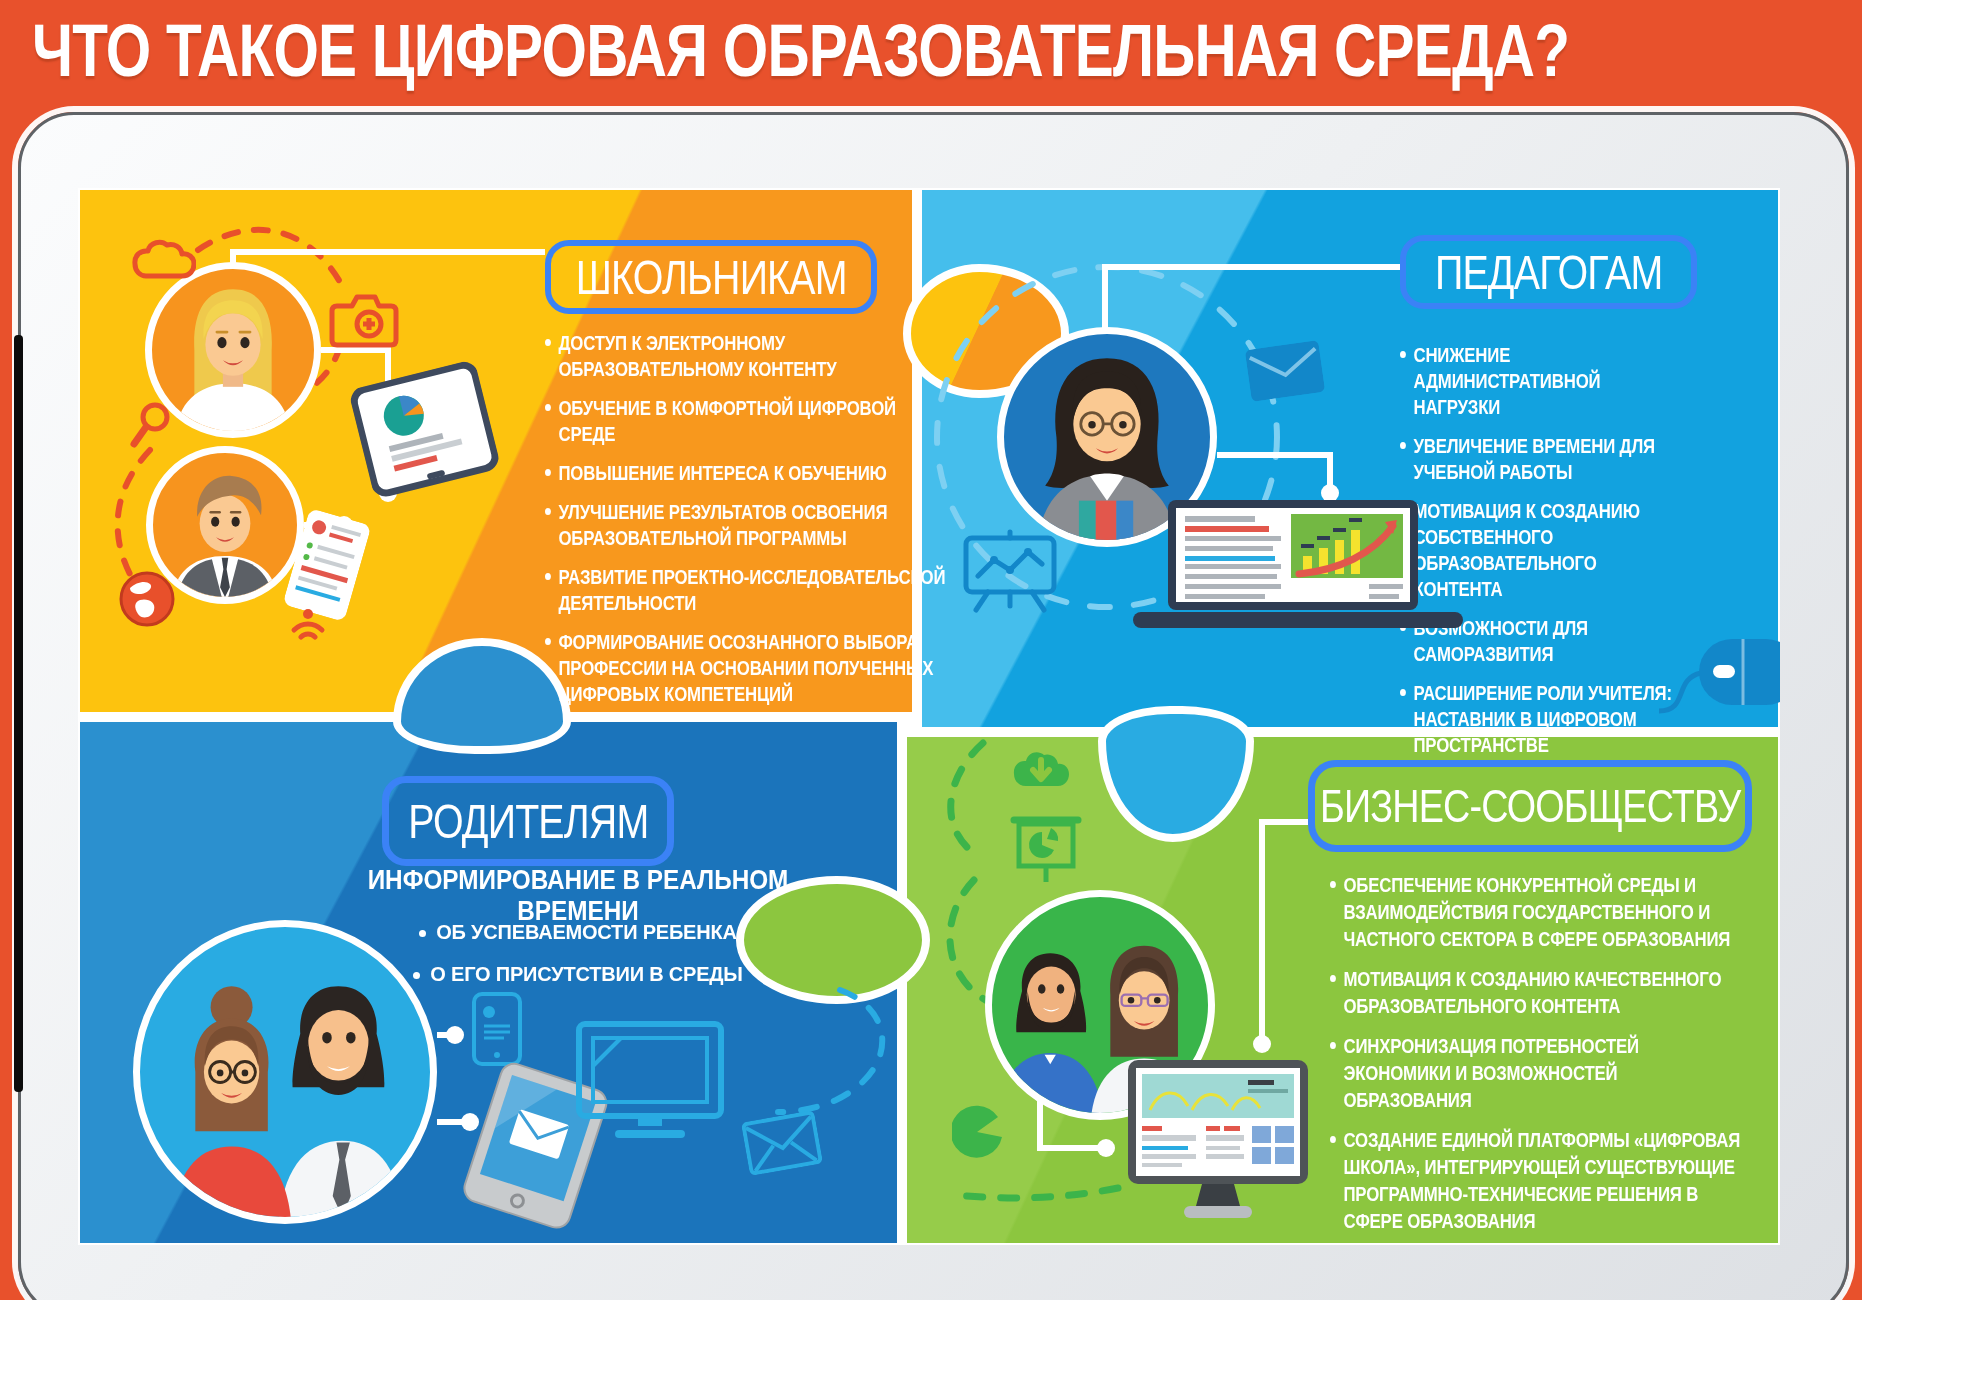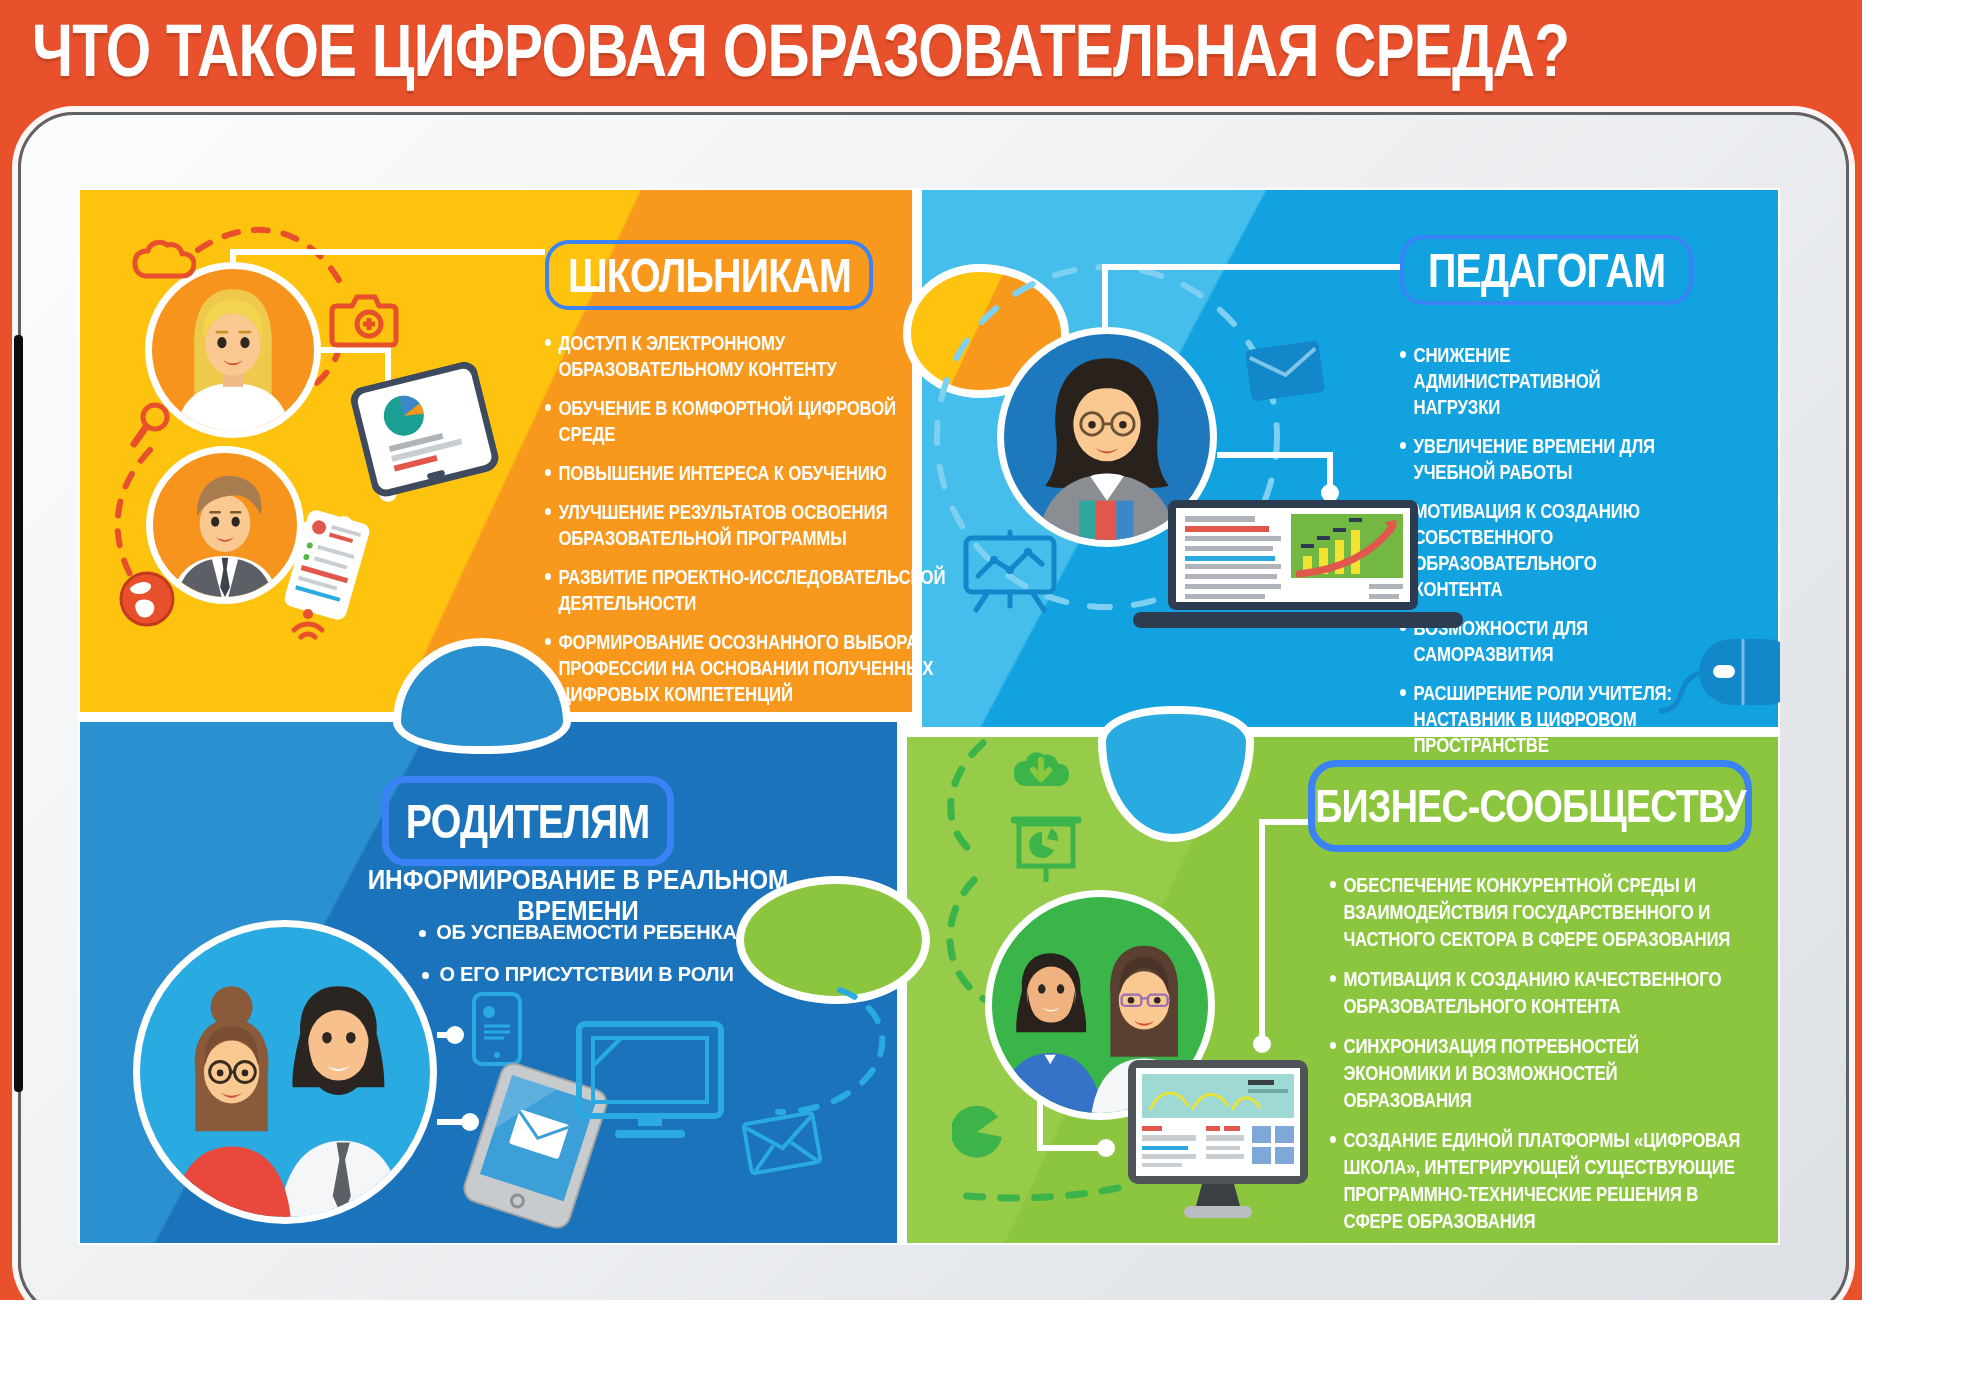--- a/index.html
+++ b/index.html
@@ -28,22 +28,22 @@
   #knob-students{left:825px;top:76px;width:150px;height:118px;
       border-radius:46% 54% 54% 46% / 52% 52% 48% 48%;
       background:linear-gradient(115deg,var(--students_light) 45%,var(--students_dark) 45.4%);}
   #knob-parents-up{left:315px;top:450px;width:162px;height:100px;
       border-radius:50% 50% 46% 46% / 72% 72% 28% 28%;background:var(--parents_light);}
   #knob-teachers-down{left:1020px;top:518px;width:140px;height:120px;
       border-radius:46% 46% 52% 48% / 26% 26% 74% 74%;background:var(--avatar_lightblue);}
   #knob-business-left{left:658px;top:688px;width:178px;height:112px;
       border-radius:52% 48% 48% 52% / 50% 50% 50% 50%;background:var(--business_dark);}
   .overlay{position:absolute;left:0;top:0;pointer-events:none;}
-  .hbox{position:absolute;border:4px solid #3b82f6;border-radius:24px;display:flex;align-items:center;
-      justify-content:center;color:#fff;font-weight:bold;}
+  .hbox{position:absolute;border:6px solid #3b82f6;border-radius:24px;display:flex;align-items:center;
+      justify-content:center;color:#fff;font-weight:normal;}
   .hbox .t{transform:scaleX(0.82);white-space:nowrap;font-size:48px;letter-spacing:-1px;}
   .blist{position:absolute;color:#fff;font-weight:bold;font-size:20px;line-height:26px;
       transform:scaleX(0.84);transform-origin:0 0;letter-spacing:-0.2px;}
   .b-item{position:relative;padding-left:16px;margin-bottom:13px;}
   .b-dot{position:absolute;left:0;top:9px;width:7px;height:7px;border-radius:50%;background:#fff;}
   .blist.centered{transform:none;text-align:center;font-size:20px;line-height:28px;}
   .blist.centered .b-item{padding-left:0;margin-bottom:14px;}
   .blist.centered .b-dot{position:static;display:inline-block;margin-right:10px;vertical-align:middle;}
   .plead{position:absolute;color:#fff;font-weight:bold;font-size:27px;text-align:center;
       transform:scaleX(0.9);}
@@ -302,21 +302,21 @@
       <line x1="88" y1="14" x2="88" y2="80" stroke="rgba(255,255,255,0.45)" stroke-width="3"></line>
       <rect x="58" y="40" width="22" height="13" rx="6.5" fill="#FFF"></rect>
     </svg>
 
     <div class="hbox" style="left:287px;top:588px;width:278px;height:76px;border-width:7px;border-radius:24px;margin-left:17px;">
       <span class="t">РОДИТЕЛЯМ</span>
     </div>
     <div class="plead" style="left:220px;top:677px;width:560px;">ИНФОРМИРОВАНИЕ В РЕАЛЬНОМ ВРЕМЕНИ</div>
     <div class="blist centered" style="left:220px;top:730px;width:560px;">
         <div class="b-item"><span class="b-dot"></span><span class="b-txt">ОБ УСПЕВАЕМОСТИ РЕБЕНКА</span></div>
-        <div class="b-item"><span class="b-dot"></span><span class="b-txt">О ЕГО ПРИСУТСТВИИ В РОЛИ</span></div>
+        <div class="b-item"><span class="b-dot"></span><span class="b-txt">О ЕГО ПРИСУТСТВИИ В СРЕДЫ</span></div>
       </div>
 
     <div class="pcircle" style="left:55px;top:732px;width:290px;height:290px;background:var(--avatar_lightblue);">
       <svg viewBox="0 0 304 304">
         <path d="M208,62 C180,62 166,84 168,112 C158,150 160,168 160,168 L256,168 C256,168 258,150 248,112 C250,84 236,62 208,62 Z" fill="#2B2522"></path>
         <ellipse cx="208" cy="124" rx="32" ry="37" fill="#F7C08C"></ellipse>
         <path d="M176,118 C174,158 188,176 208,176 C228,176 242,158 240,118 C236,154 226,164 208,164 C190,164 180,154 176,118 Z" fill="#2B2522"></path>
         <path d="M196,146 Q208,156 220,146 Q208,152 196,146 Z" fill="#FFF"></path>
         <ellipse cx="196" cy="116" rx="5" ry="6" fill="#2E2620"></ellipse>
           <ellipse cx="221" cy="116" rx="5" ry="6" fill="#2E2620"></ellipse>

